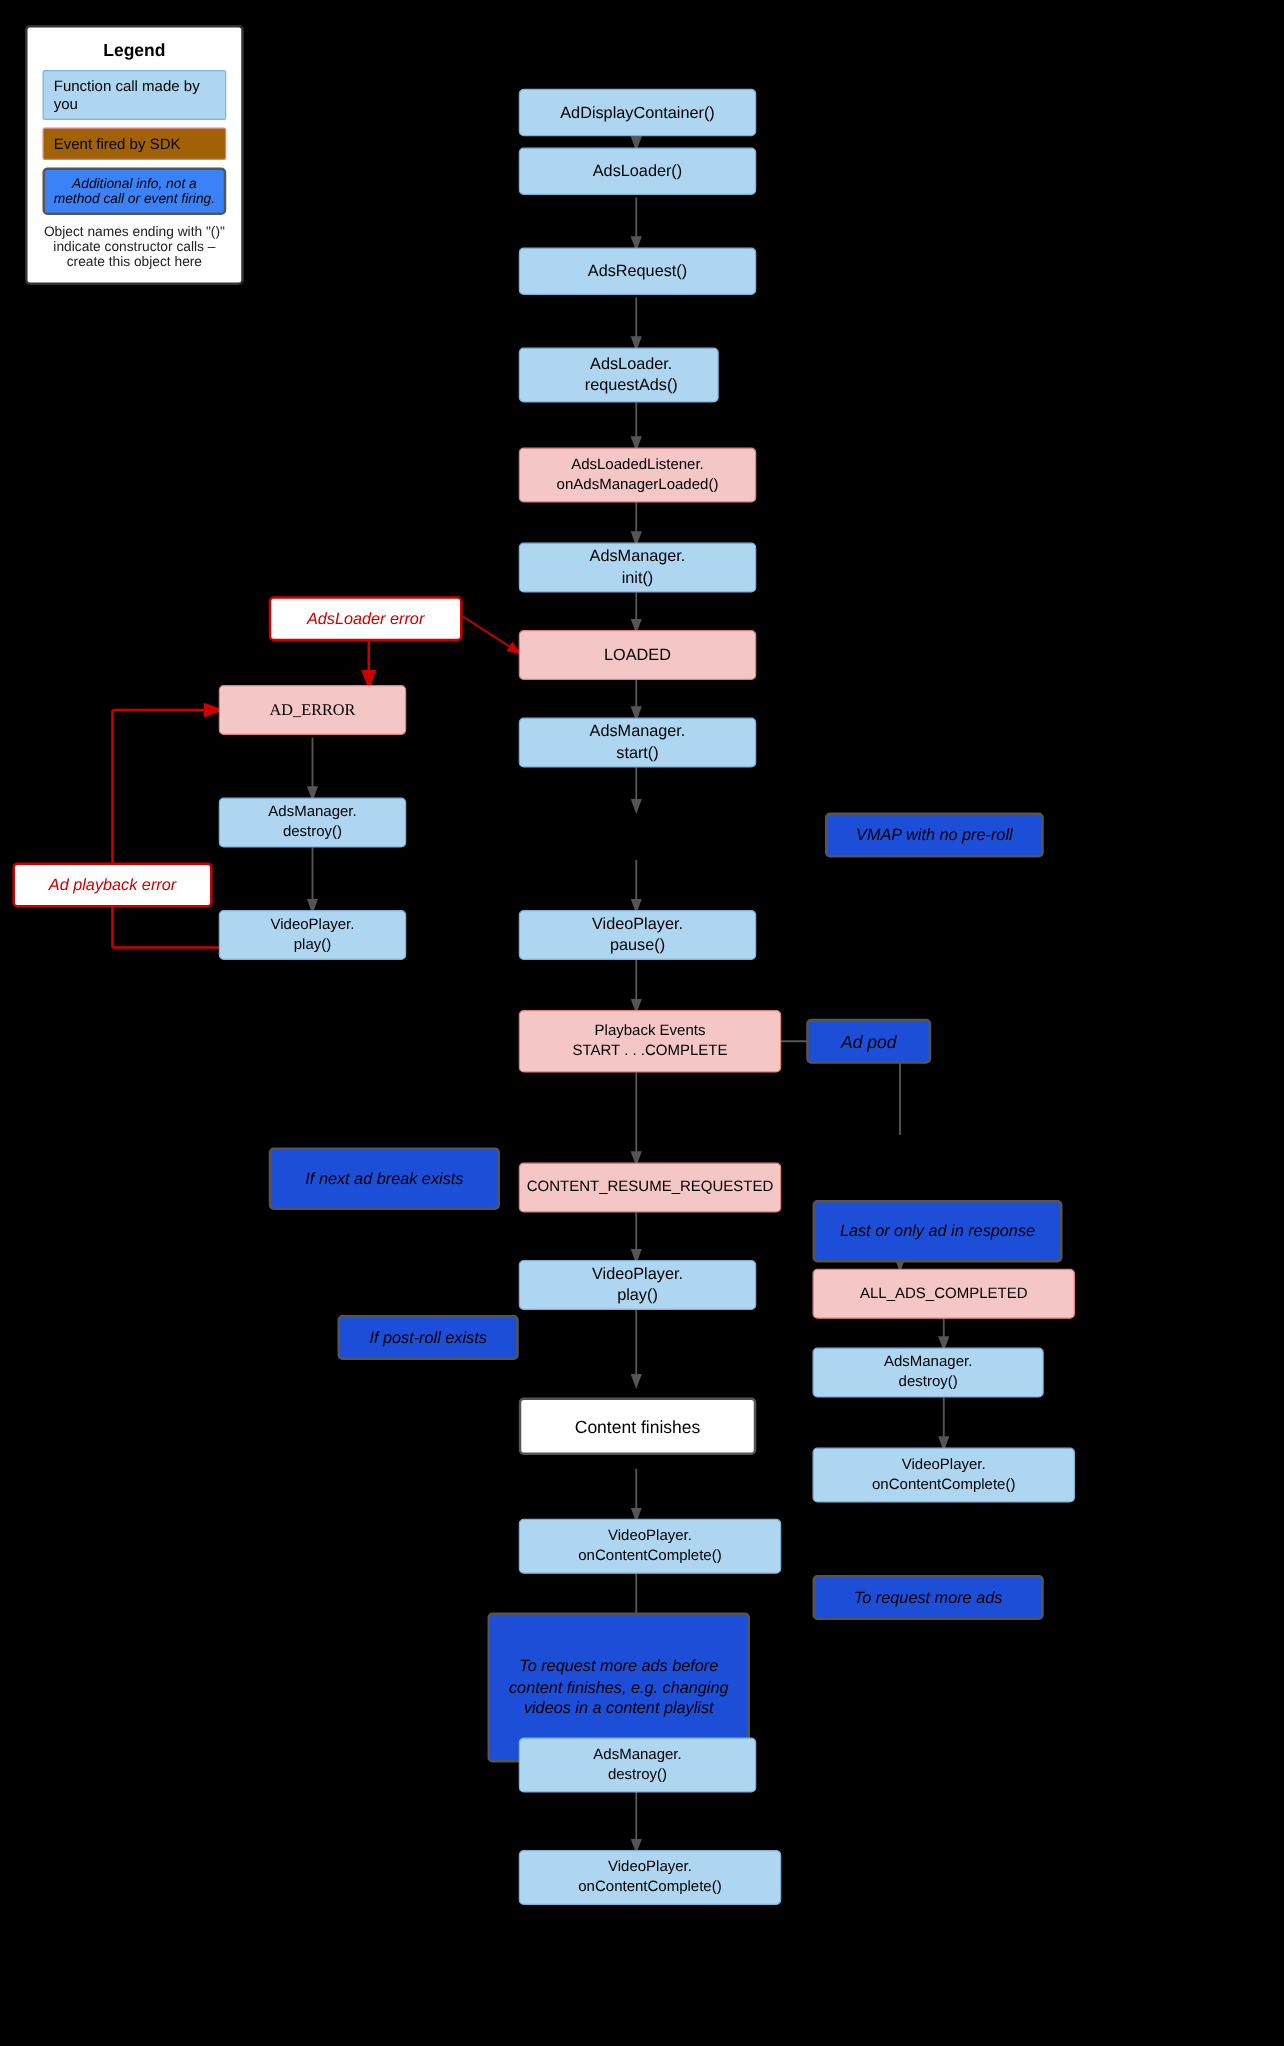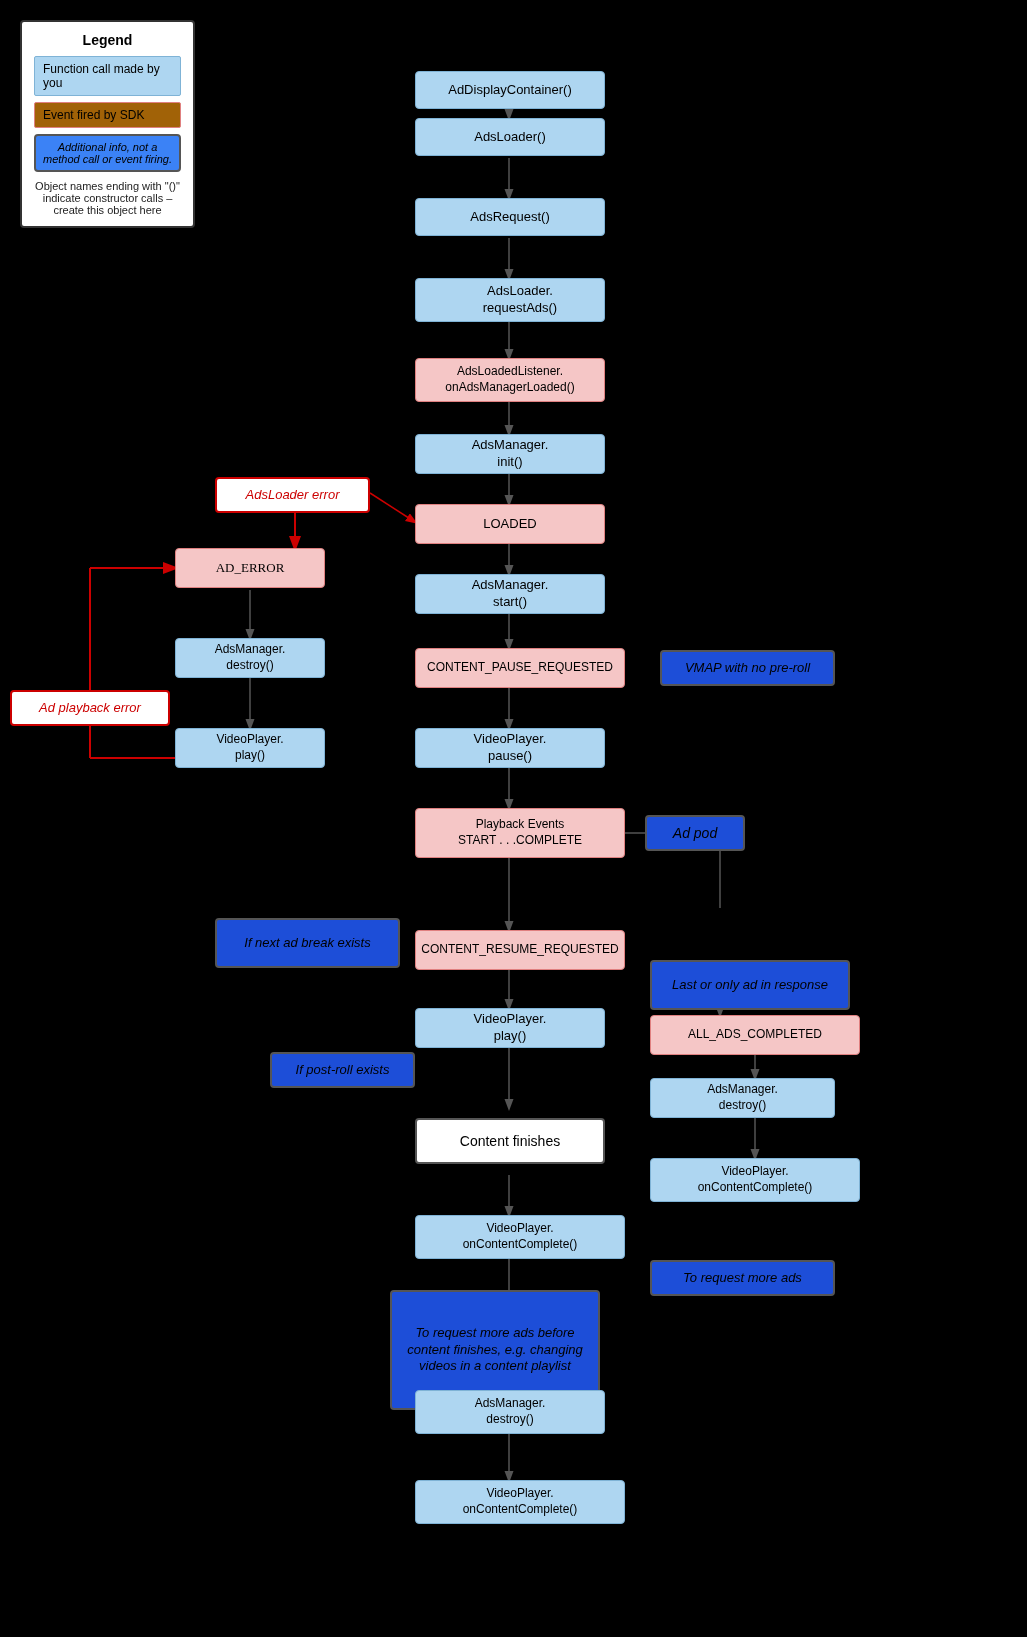--- a/index.html
+++ b/index.html
@@ -193,21 +193,21 @@
   </div>
 
   <div class="node node-blue" style="left:415px; top:198px; width:190px; height:38px;">
     <span>AdsRequest()</span>
   </div>
 
   <div class="node node-blue" style="left:415px; top:118px; width:190px; height:38px;">
     <span>AdsLoader()</span>
   </div>
 
-  <div class="node node-blue" style="left:415px; top:278px; width:190px; height:44px;padding-left:20px;">
+  <div class="node node-blue" style="left:415px; top:278px; width:160px; height:44px;padding-left:20px;">
     <span style="white-space:pre-line;">AdsLoader.
 requestAds()</span>
   </div>
 
   <div class="node node-pink" style="left:415px; top:358px; width:190px; height:44px;">
     <span style="white-space:pre-line;font-size:12px;">AdsLoadedListener.
 onAdsManagerLoaded()</span>
   </div>
 
   <div class="node node-blue" style="left:415px; top:434px; width:190px; height:40px;">
@@ -234,23 +234,20 @@
 
   <div class="node node-red-italic" style="left:10px; top:690px; width:160px; height:36px; font-size:13px;">
     <span>Ad playback error</span>
   </div>
 
   <div class="node node-blue" style="left:175px; top:638px; width:150px; height:40px;">
     <span style="white-space:pre-line;font-size:12px;">AdsManager.
 destroy()</span>
   </div>
 
-  <div class="node node-pink" style="left:415px; top:648px; width:210px; height:40px;">
-    <span style="font-size:12px;">CONTENT_PAUSE_REQUESTED</span>
-  </div>
 
   <div class="node node-italic" style="left:660px; top:650px; width:175px; height:36px; font-size:13px;">
     <span>VMAP with no pre-roll</span>
   </div>
 
   <div class="node node-blue" style="left:175px; top:728px; width:150px; height:40px;">
     <span style="white-space:pre-line;font-size:12px;">VideoPlayer.
 play()</span>
   </div>
 

